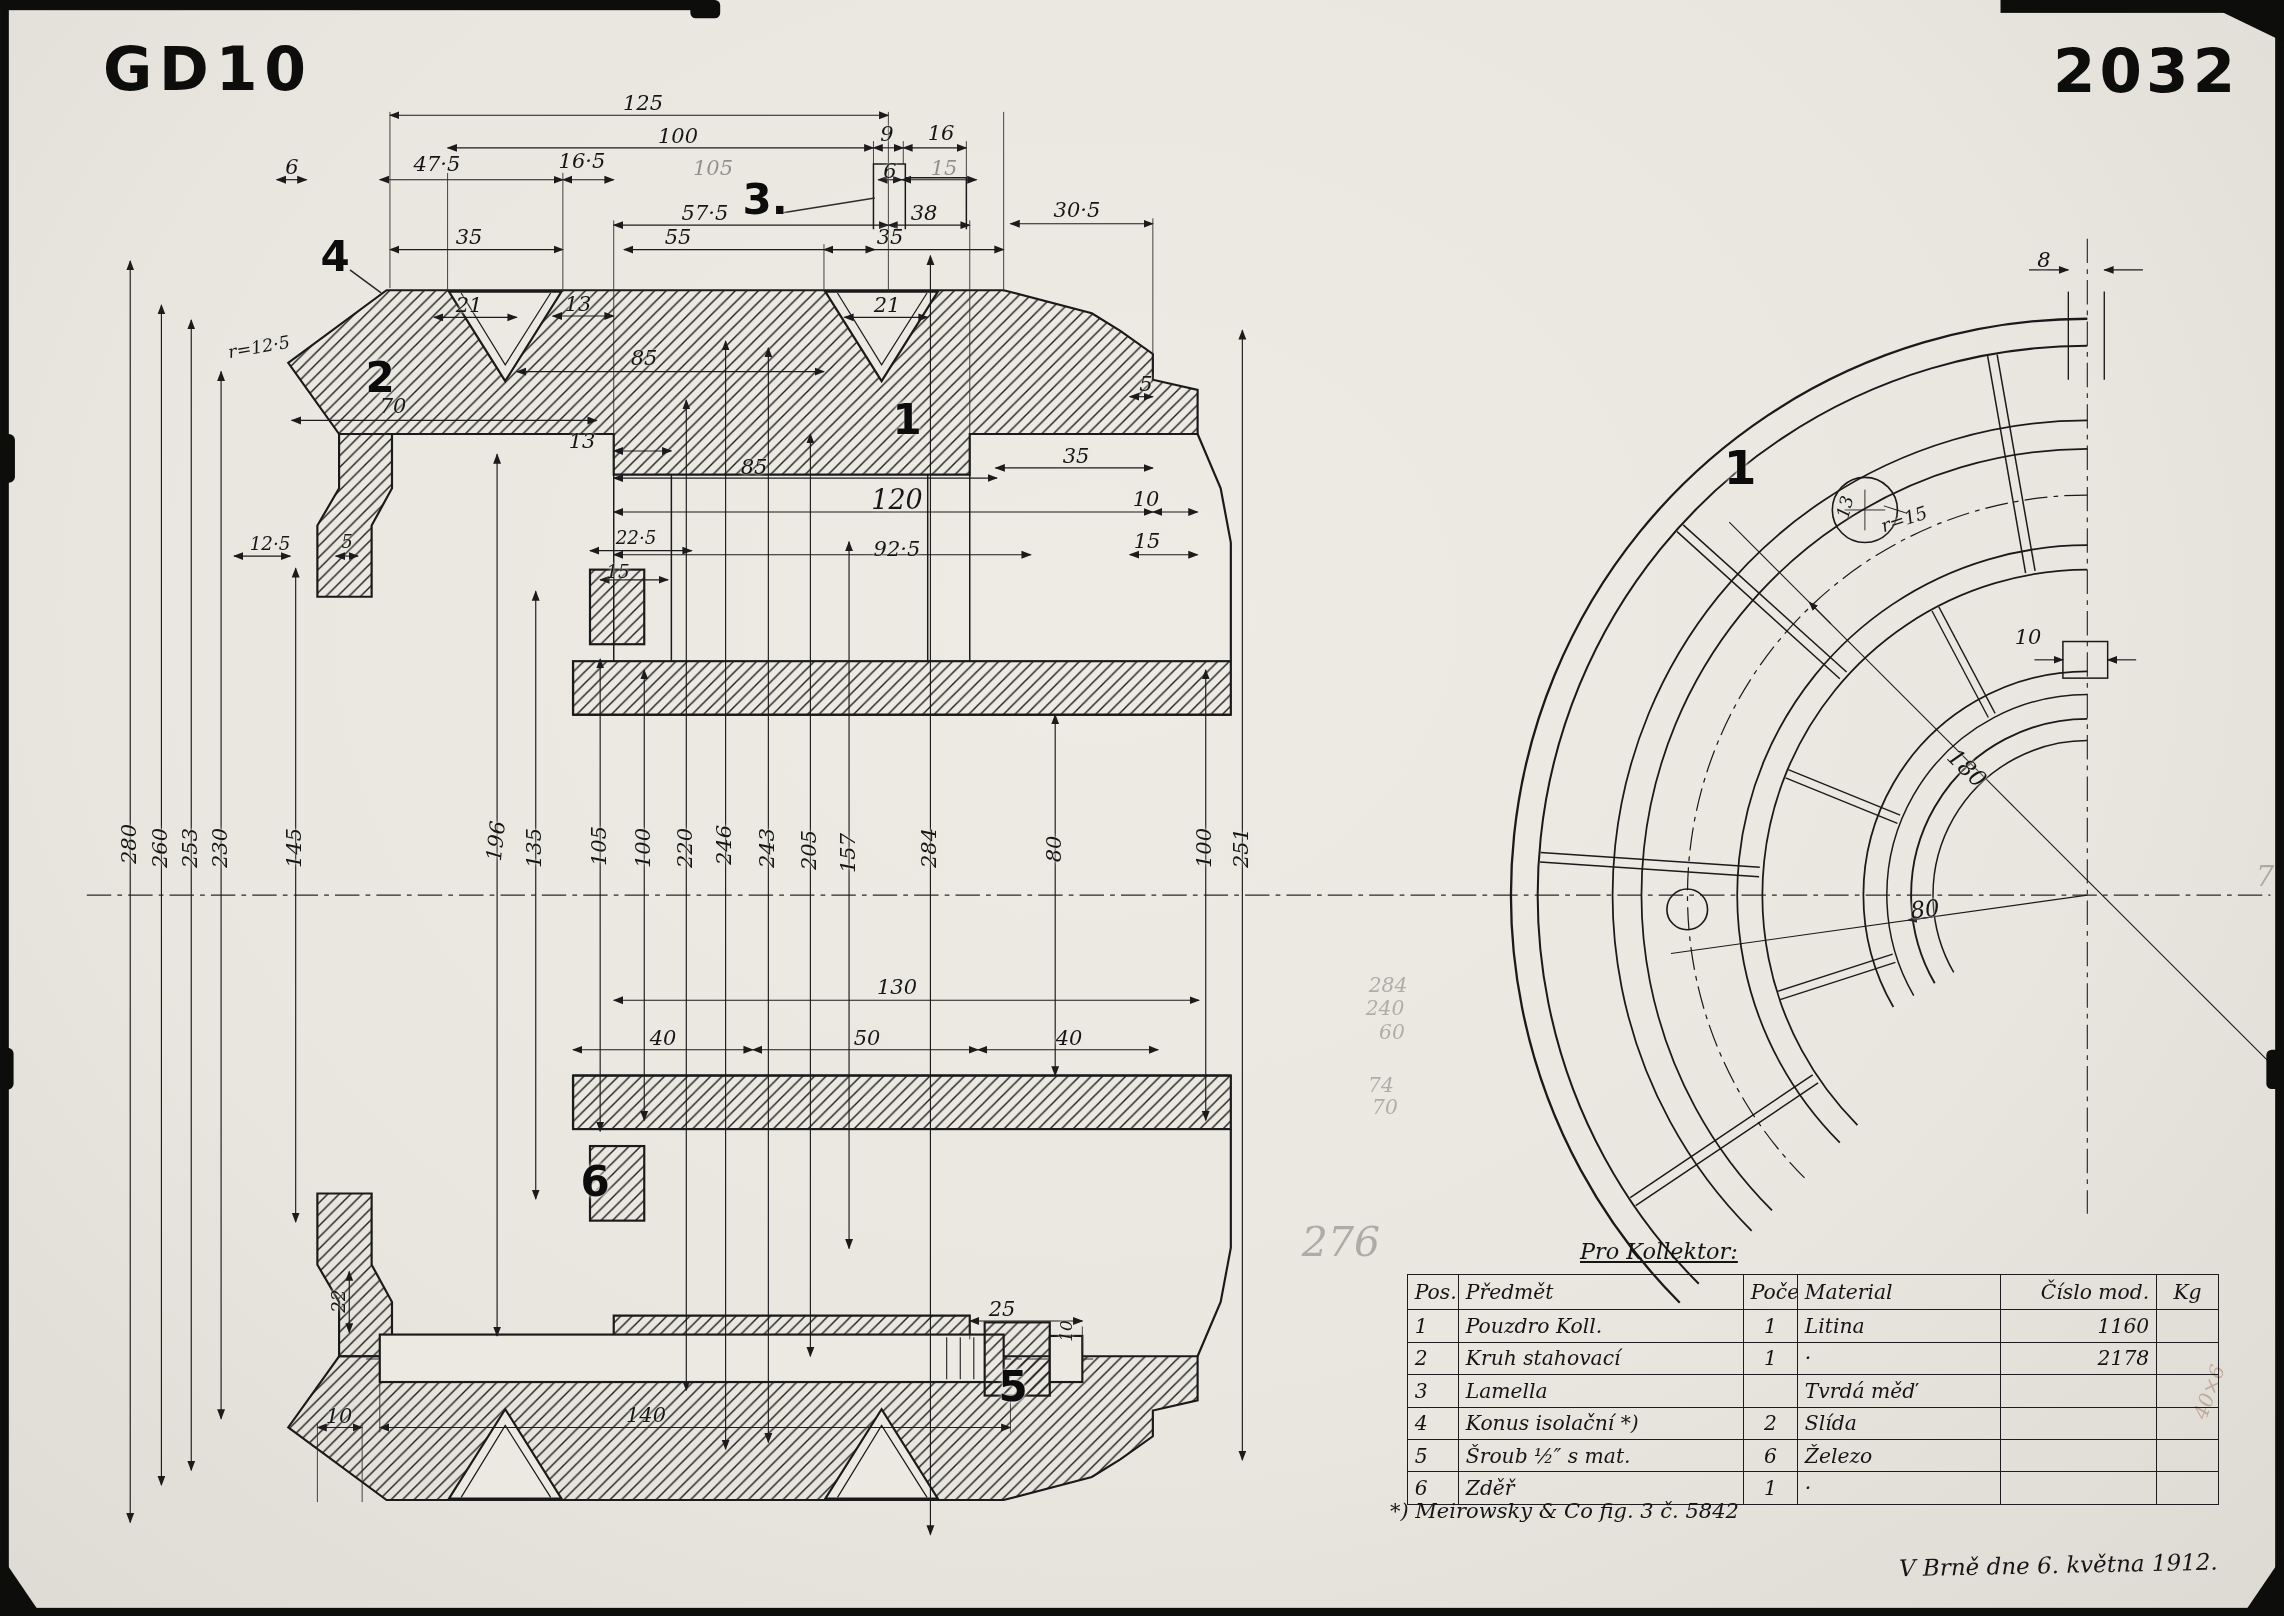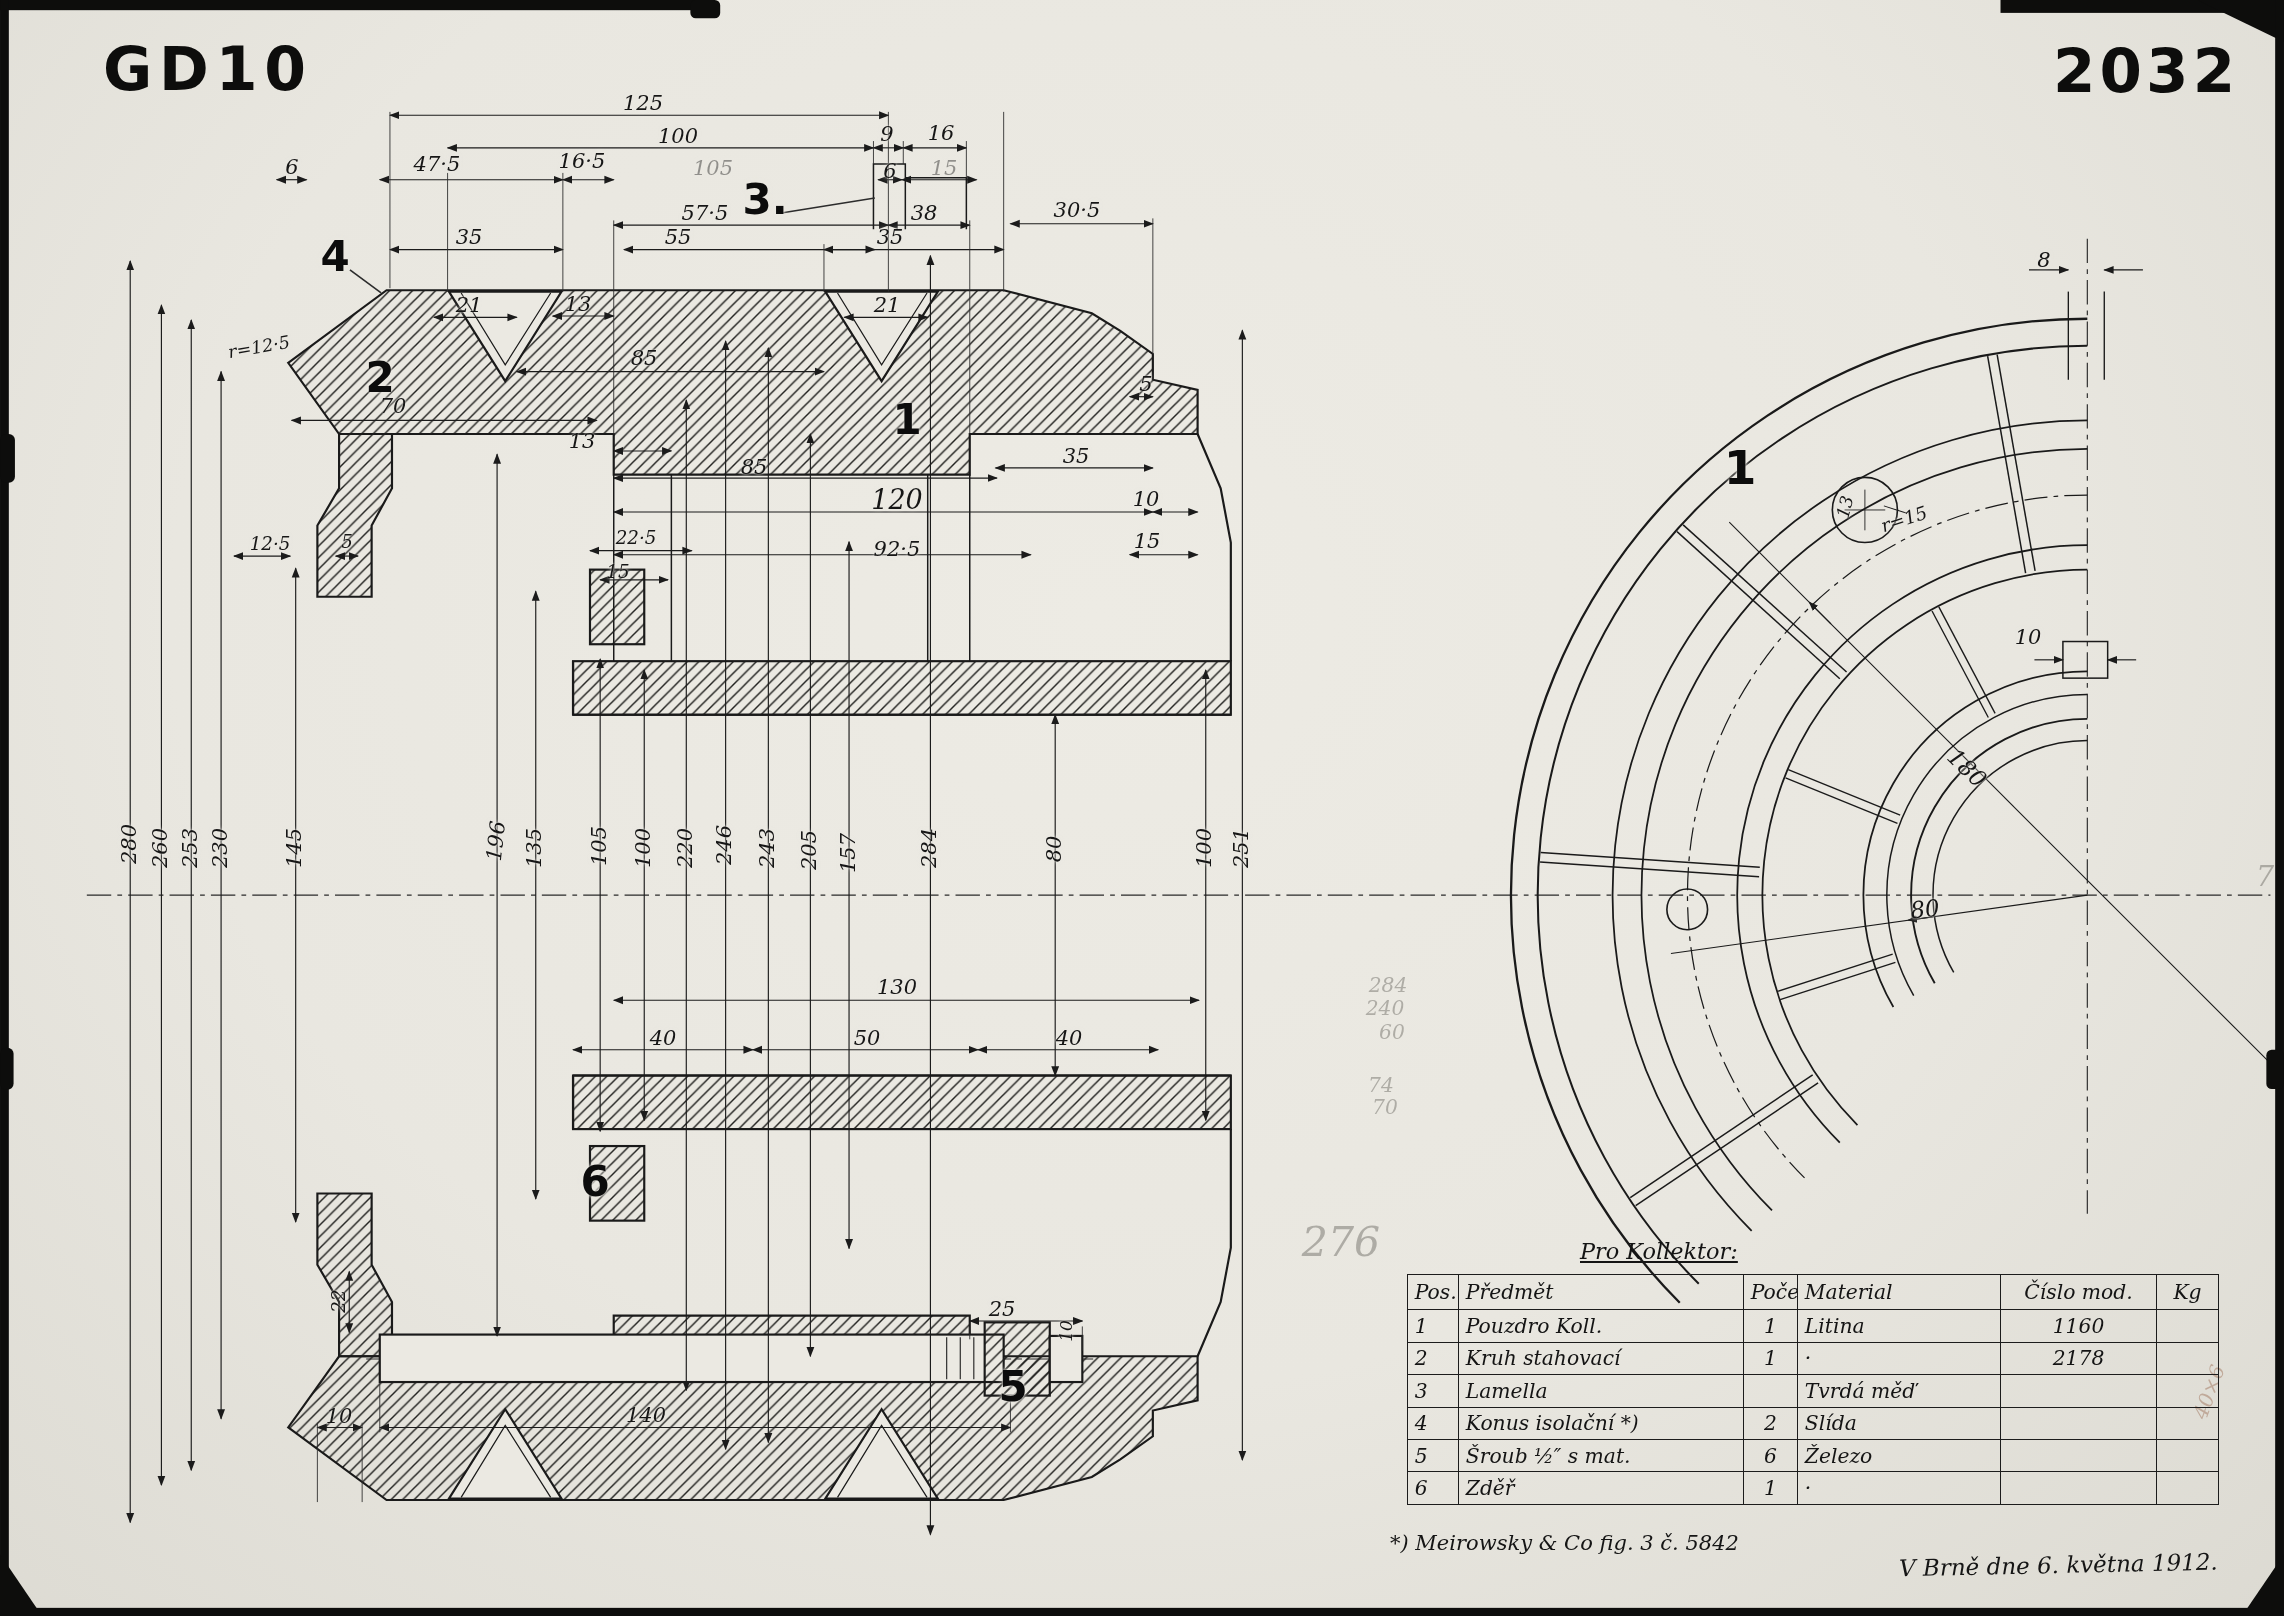--- a/index.html
+++ b/index.html
@@ -41,23 +41,23 @@
     border-collapse:collapse;table-layout:fixed;background:transparent;
   }
   table.parts th,table.parts td{
     border:1.6px solid #1c1c1c;font-style:italic;font-family:"DejaVu Serif",serif;
     font-size:20.3px;color:#141414;padding:0.7px 6.8px;height:30px;overflow:hidden;
     font-weight:normal;text-align:left;
   }
   table.parts th{height:33px;}
   table.parts th:nth-child(1),table.parts td:nth-child(1){text-align:left;}
   table.parts th:nth-child(3),table.parts td:nth-child(3){text-align:center;}
-  table.parts th:nth-child(5),table.parts td:nth-child(5){text-align:center;margin-top:7px;}
+  table.parts th:nth-child(5),table.parts td:nth-child(5){text-align:right;margin-top:7px;}
   table.parts th:nth-child(6),table.parts td:nth-child(6){text-align:center;}
-  .footnote{position:absolute;left:1390px;top:1499px;font-size:21px;font-style:italic;color:#151515;margin-top:32px;}
+  .footnote{position:absolute;left:1390px;top:1499px;font-size:21px;font-style:italic;color:#151515;}
   .dateline{position:absolute;left:1899px;top:1552px;font-size:23px;font-style:italic;
     transform:rotate(-1.2deg);color:#151515;}
 </style>
 </head>
 <body>
 
 <div class="sheet">
 
   <svg viewBox="0 0 3368 2383">
     <defs>

